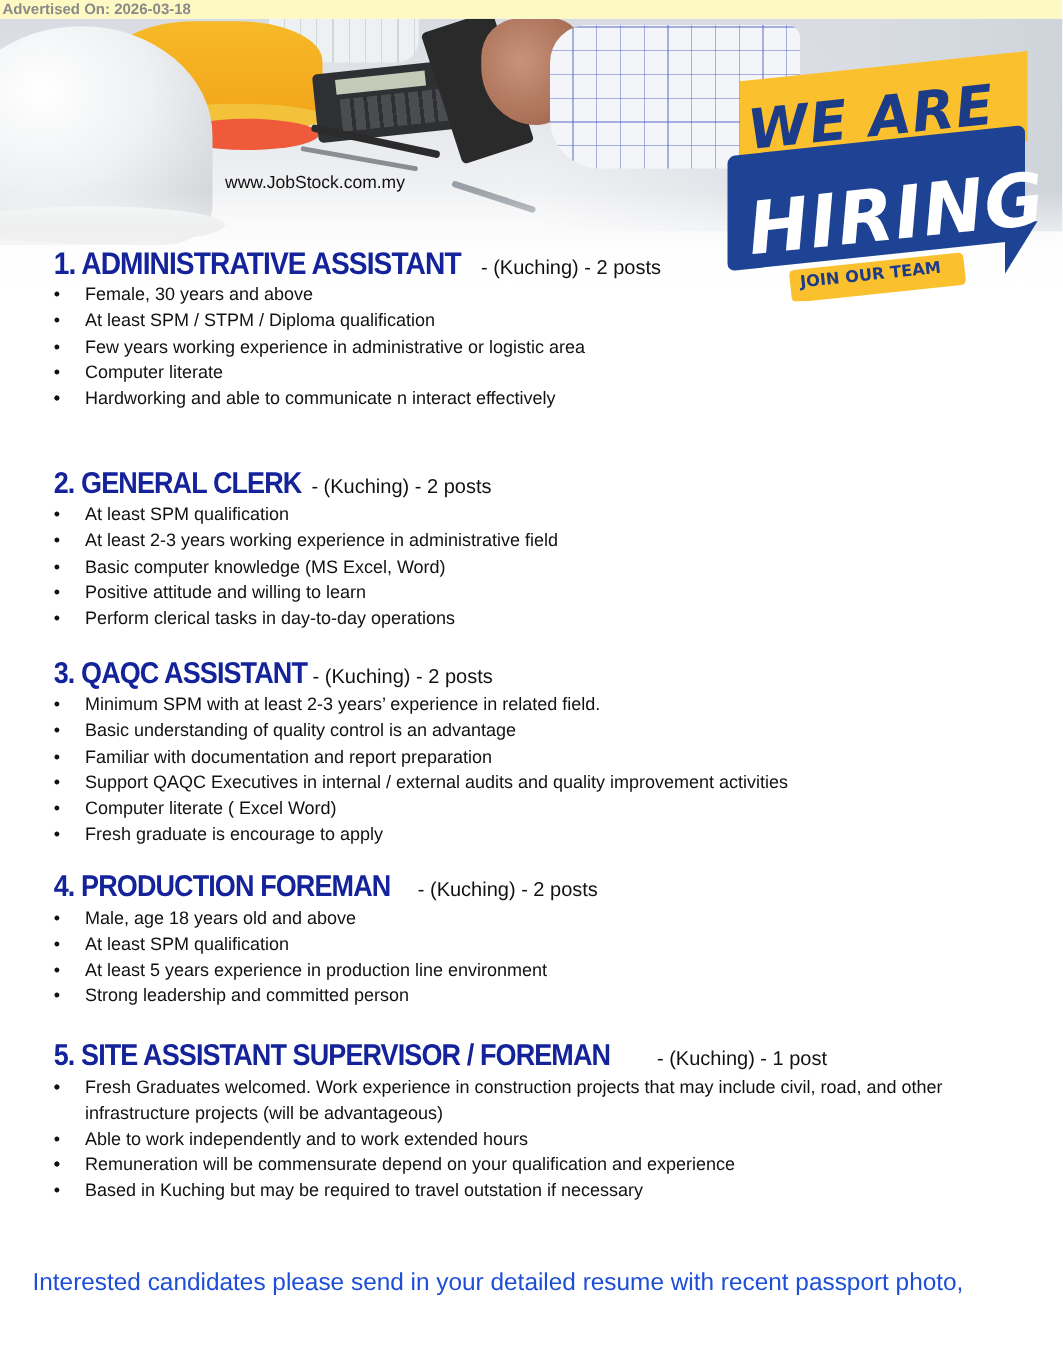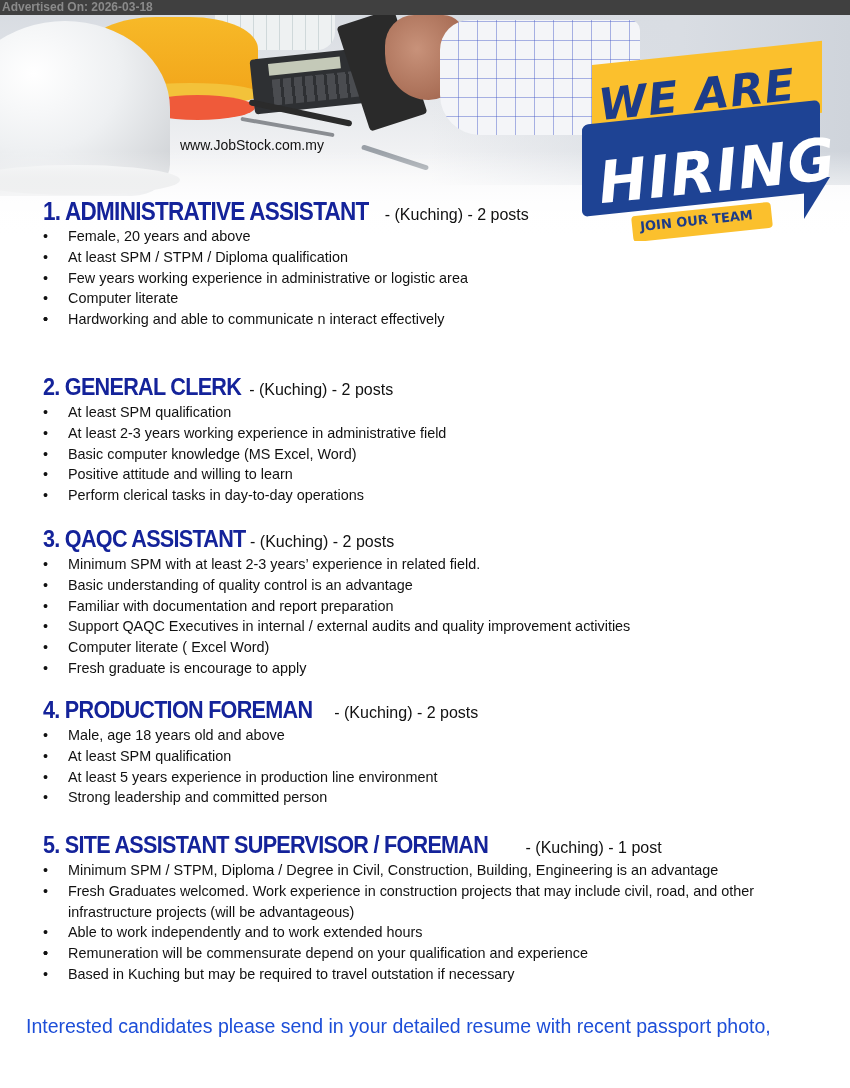--- a/index.html
+++ b/index.html
@@ -1,21 +1,21 @@
 <!DOCTYPE html>
 <html><head>
 <meta charset="utf-8">
 <style>
   * { box-sizing: border-box; margin: 0; padding: 0; }
   html, body { width: 850px; height: 1088px; background: #ffffff; overflow: hidden; }
   body { position: relative; font-family: "Liberation Sans", sans-serif; color: #111; }
 
   .ad-date {
     position: absolute; left: 0; top: 0; width: 850px; height: 15px;
-    background: #404040; color: #8a8a8a; font-weight: bold; font-size: 12px;
+    background: #fef9c3; color: #8a8a8a; font-weight: bold; font-size: 12px;
     line-height: 15px; padding-left: 2px; z-index: 5;
   }
 
   .banner {
     position: absolute; left: 0; top: 15px; width: 850px; height: 226px; overflow: hidden;
     background: linear-gradient(180deg, #d8dce2 0%, #e9ebee 45%, #f7f7f8 75%, #ffffff 100%);
   }
   .banner .fade {
     position: absolute; left: 0; right: 0; bottom: 0; height: 90px;
     background: linear-gradient(180deg, rgba(255,255,255,0) 0%, rgba(255,255,255,0.85) 60%, #fff 100%);
@@ -176,21 +176,21 @@
     <div class="join">JOIN OUR TEAM</div>
   </div>
 </div>
 
 <div class="job" style="top:197px;">
   <div class="job-head">
     <span class="job-title" style="font-size:25px;">1. ADMINISTRATIVE ASSISTANT</span>
     <span class="job-meta" style="margin-left:-20px;">-  (Kuching) - 2 posts</span>
   </div>
   <ul class="reqs">
-    <li><span class="bullet">•</span><span>Female, 20 years and above</span></li>
+    <li><span class="bullet">•</span><span>Female, 30 years and above</span></li>
     <li><span class="bullet">•</span><span>At least SPM / STPM / Diploma qualification</span></li>
     <li><span class="bullet">•</span><span>Few years working experience in administrative or logistic area</span></li>
     <li><span class="bullet">•</span><span>Computer literate</span></li>
     <li><span class="bullet">•</span></li>
     <li><span class="bullet">•</span><span>Hardworking and able to communicate n interact effectively</span></li>
   </ul>
 </div>
 
 <div class="job" style="top:373px;">
   <div class="job-head">
@@ -233,21 +233,21 @@
     <li><span class="bullet">•</span><span>Strong leadership and committed person</span></li>
   </ul>
 </div>
 
 <div class="job" style="top:831px;">
   <div class="job-head">
     <span class="job-title">5. SITE ASSISTANT SUPERVISOR / FOREMAN</span>
     <span class="job-meta" style="margin-left:-12px;">-  (Kuching) - 1 post</span>
   </div>
   <ul class="reqs">
-    <li><span class="bullet">•</span><span>Minimum SPM / STPM, Diploma / Degree in Civil, Construction, Building, Engineering is an advantage</span></li>
+    <li><span class="bullet">•</span></li>
     <li style="padding-right:20px;"><span class="bullet">•</span><span>Fresh Graduates welcomed. Work experience in construction projects that may include civil, road, and other infrastructure projects (will be advantageous)</span></li>
     <li><span class="bullet">•</span><span>Able to work independently and to work extended hours</span></li>
     <li><span class="bullet">•</span></li>
     <li><span class="bullet">•</span><span>Remuneration will be commensurate depend on your qualification and experience</span></li>
     <li><span class="bullet">•</span><span>Based in Kuching but may be required to travel outstation if necessary</span></li>
   </ul>
 </div>
 
 <div class="footer">
   <div class="l1">Interested candidates please send in your detailed resume with recent passport photo,</div>

